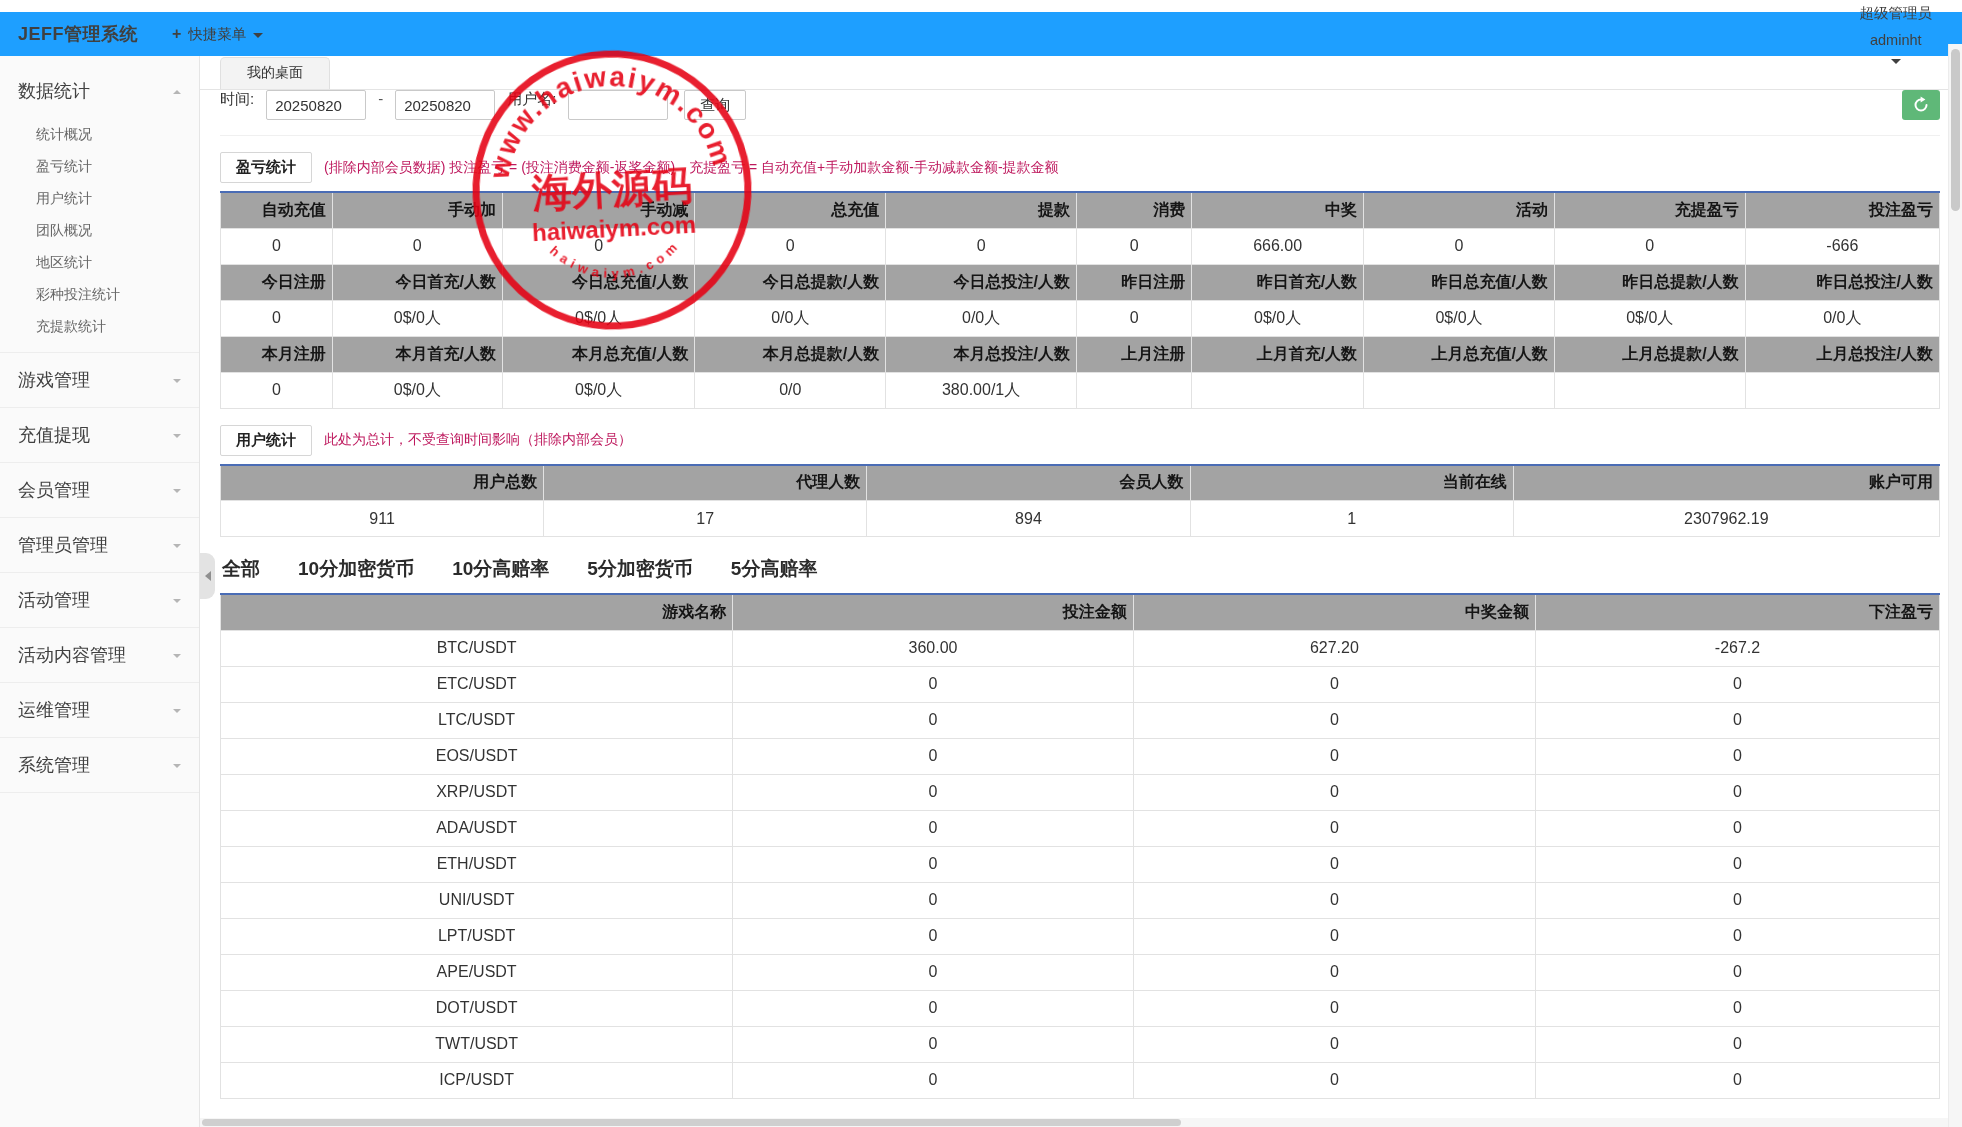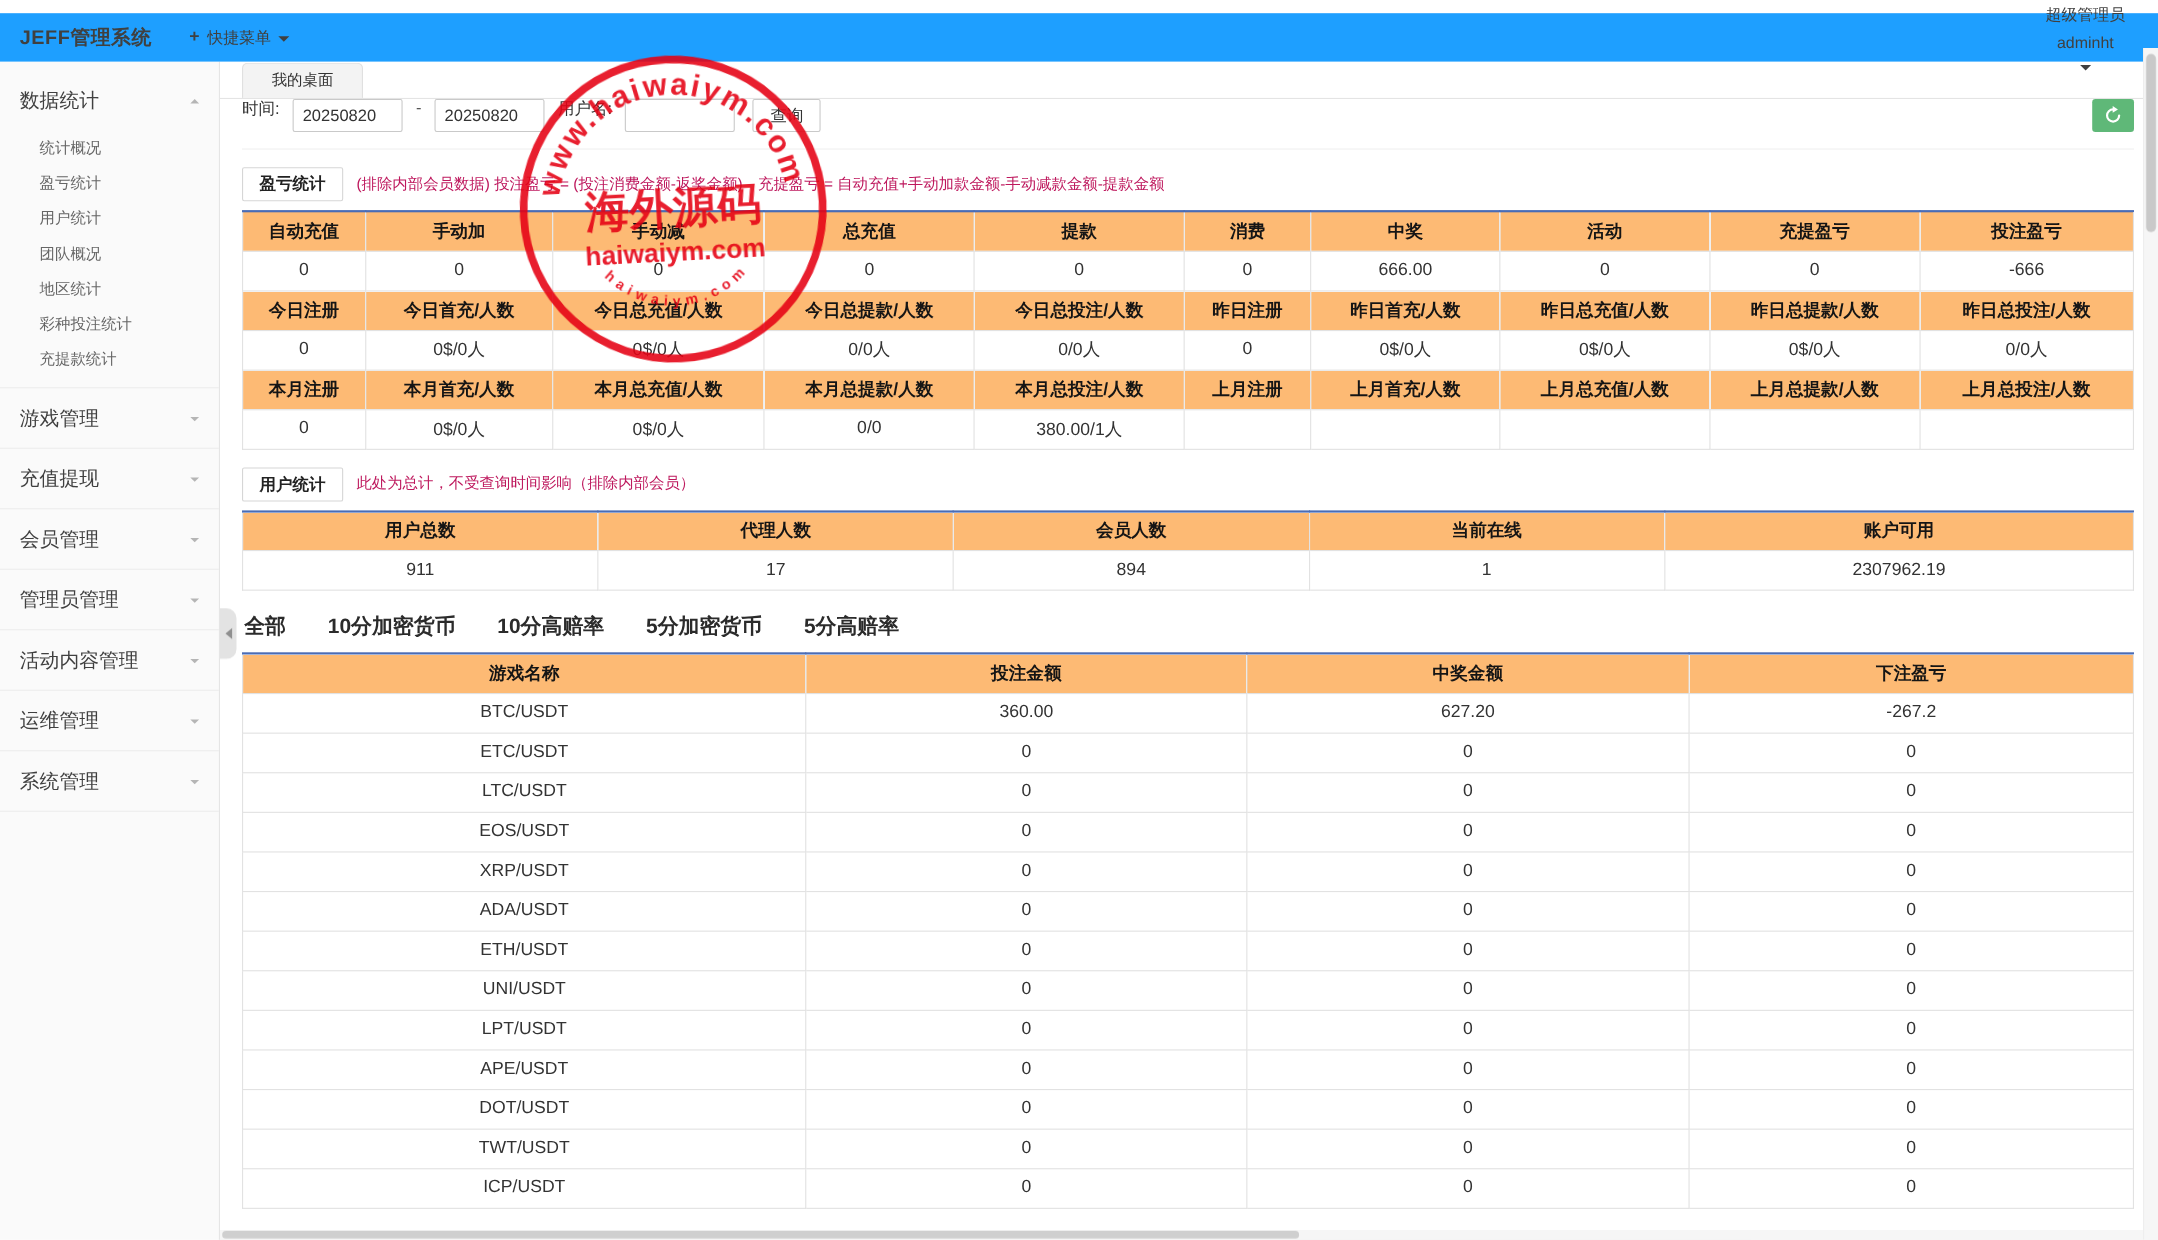--- a/index.html
+++ b/index.html
@@ -78,21 +78,21 @@
   .section-note { color: #be185d; font-size: 14px; }
   
   table.grid {
     width: 100%; border-collapse: collapse; table-layout: fixed;
     border-top: 2px solid #4a6cb5; background: #fff; margin-bottom: 6px;
   }
   table.grid td, table.grid th {
     border: 1px solid #e2e2e2; text-align: center; height: 36px;
     padding: 0 6px; font-size: 16px; white-space: nowrap; overflow: hidden;
   }
-  tr.hrow td, tr.hrow th { background: #fdba74; font-weight: bold; color: #151515; }
+  tr.hrow td, tr.hrow th { background: #a3a3a3; font-weight: bold; color: #151515; text-align: right; }
   tr.vrow td { color: #333; font-weight: normal; }
   
   .game-tabs { display: flex; gap: 34px; margin: 16px 0 8px; align-items: center; }
   .game-tab { font-size: 19px; font-weight: bold; color: #2b2b2b; cursor: pointer; padding: 3px 2px; }
   
   .vscroll { position: fixed; top: 44px; right: 0; bottom: 0; width: 14px; background: #f6f6f6; border-left: 1px solid #ececec; z-index: 30; }
   .vscroll-thumb { position: absolute; top: 5px; left: 2px; width: 9px; height: 162px; background: #c9c9c9; border-radius: 6px; }
   .hscroll { position: fixed; left: 200px; right: 14px; bottom: 0; height: 9px; background: #f6f6f6; z-index: 30; }
   .hscroll-thumb { width: 56%; height: 7px; margin-top: 1px; margin-left: 2px; background: #cfcfcf; border-radius: 4px; }
   
@@ -170,20 +170,26 @@
           </div>
         </div>
 
         <div class="nav-group">
           <div class="nav-cat">
             <span>管理员管理</span>
             <span class="caret"></span>
           </div>
         </div>
 
+        <div class="nav-group">
+          <div class="nav-cat">
+            <span>活动管理</span>
+            <span class="caret"></span>
+          </div>
+        </div>
 
         <div class="nav-group">
           <div class="nav-cat">
             <span>活动内容管理</span>
             <span class="caret"></span>
           </div>
         </div>
 
         <div class="nav-group">
           <div class="nav-cat">

